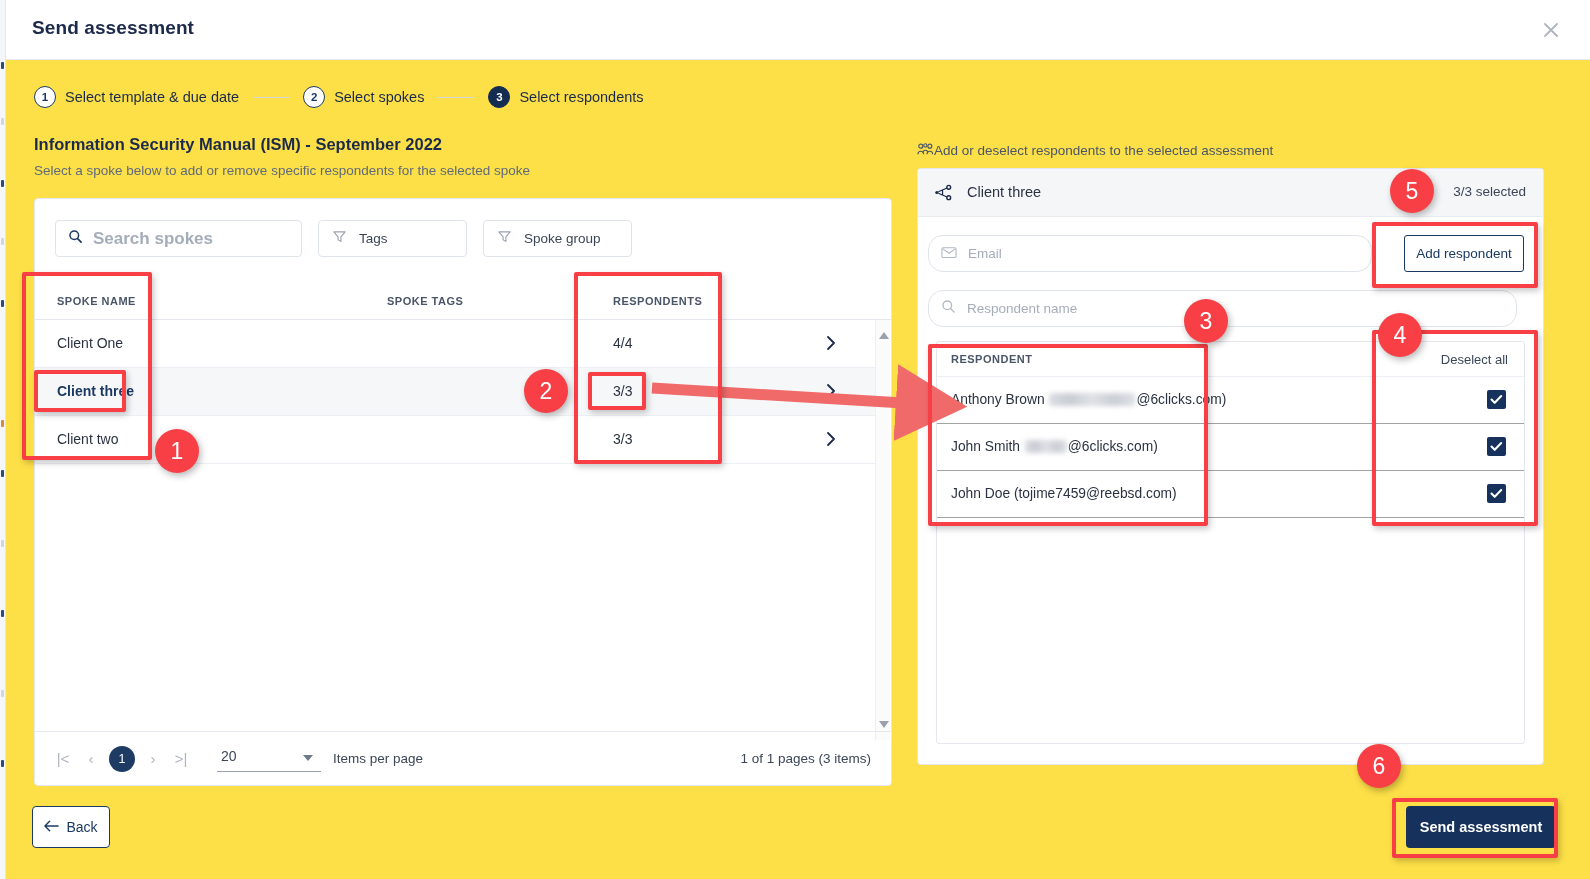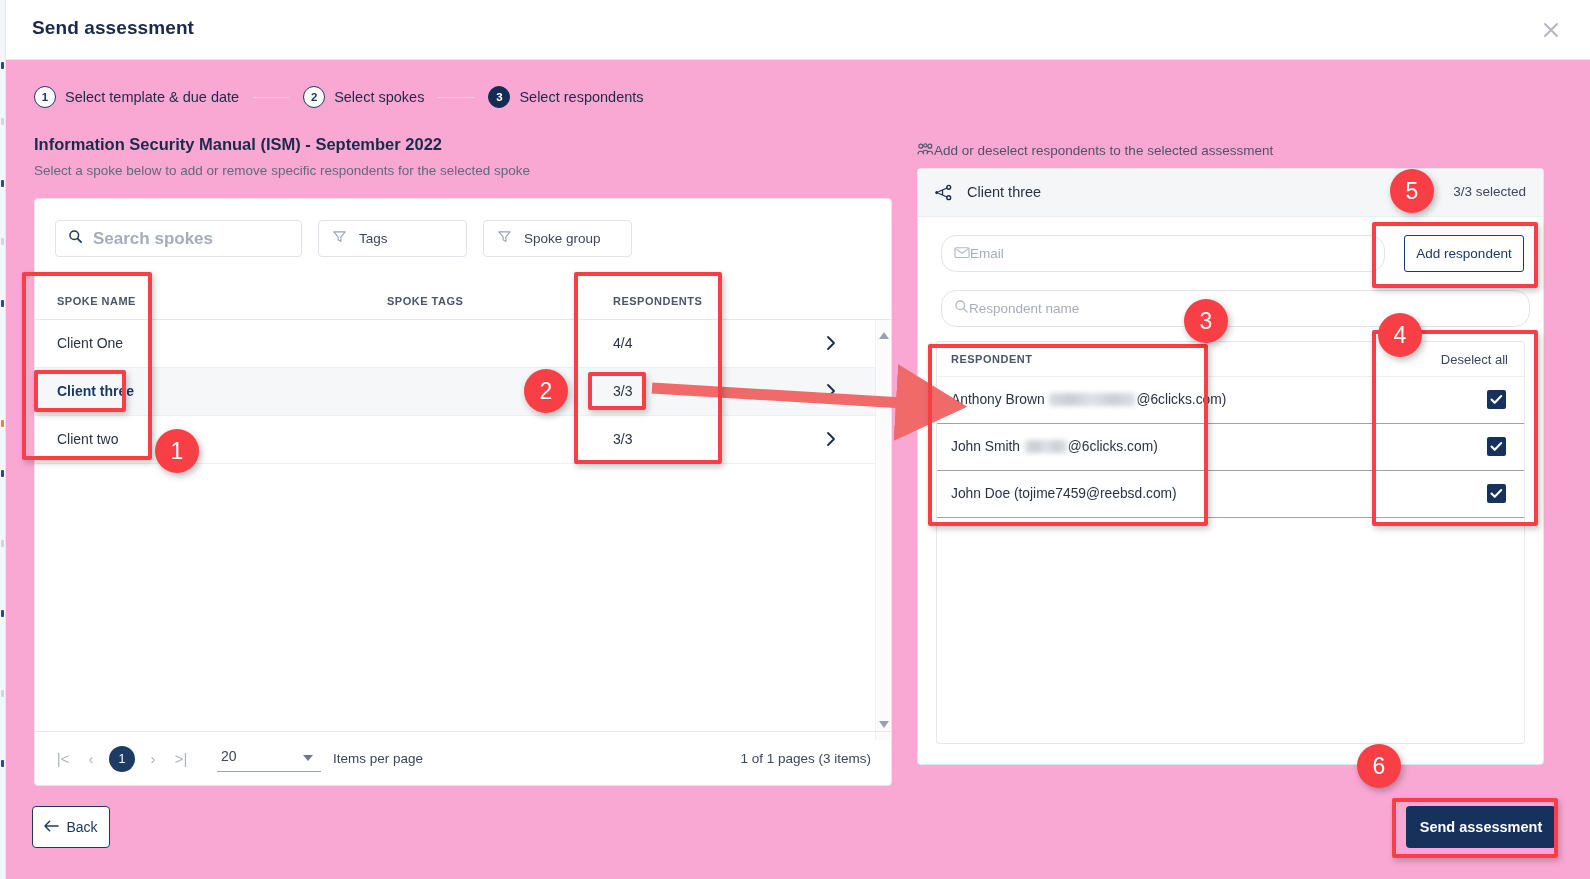--- a/index.html
+++ b/index.html
@@ -29,21 +29,21 @@
   .bg-sliver i {
     position: absolute; left: 1px; width: 3px; height: 7px;
     background: #2b4a7d; border-radius: 1px;
   }
   .bg-sliver i.o { background: #d98b3a; }
   .bg-sliver i.g { background: #cfd6e0; }
 
   .modal {
     position: absolute; left: 6px; top: 0;
     width: 1584px; height: 879px;
-    background: #f9a8d4;
+    background: #fde047;
   }
 
   
   .modal-header {
     position: absolute; left: 0; top: 0;
     width: 1584px; height: 60px;
     border-bottom: 1px solid #e6e9ef;
     background: #fff;
   }
   .modal-title {
@@ -179,23 +179,23 @@
   }
   .resp-head {
     position: absolute; left: 0; top: 0; width: 625px; height: 48px;
     background: #f5f6f8; border-bottom: 1px solid #e9ecf1;
   }
   .resp-head .spoke-ico { position: absolute; left: 16px; top: 14px; color: #1b2a4a; }
   .resp-head .nm { position: absolute; left: 49px; top: 15px; font-size: 14.5px; color: #2a3242; }
   .resp-head .cnt { position: absolute; right: 17px; top: 15px; font-size: 13.5px; color: #3c4658; }
 
   .inp {
-    position: absolute; left: 23px; height: 37px;
+    position: absolute; left: 10px; height: 37px;
     border: 1px solid #dfe3ea; border-radius: 15px; background: #fff;
-    display: flex; align-items: center; padding: 0 12px;
+    display: flex; align-items: center; gap: 11px; padding: 0 12px;
   }
   .inp .ph { font-size: 13.5px; color: #a6adba; }
   .inp-email { top: 66px; width: 444px; }
   .inp-name  { top: 121px; width: 589px; }
 
   .add-resp {
     position: absolute; left: 486px; top: 66px;
     width: 120px; height: 37px;
     border: 1.4px solid #1b3a63; border-radius: 3px; background: #fff;
     color: #1b3a63; font-size: 13.5px;

